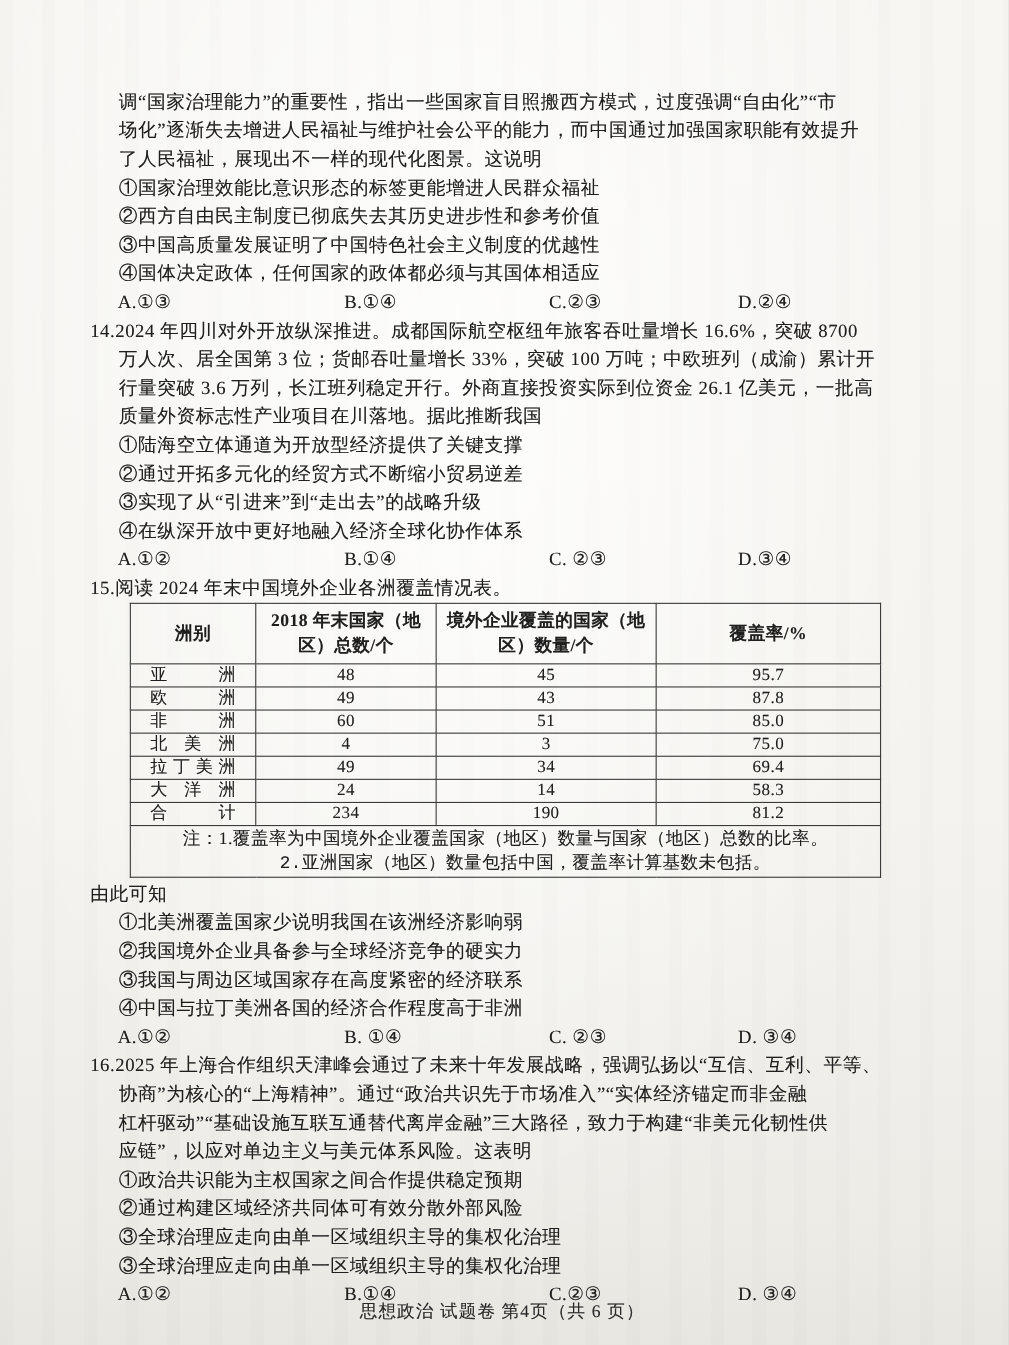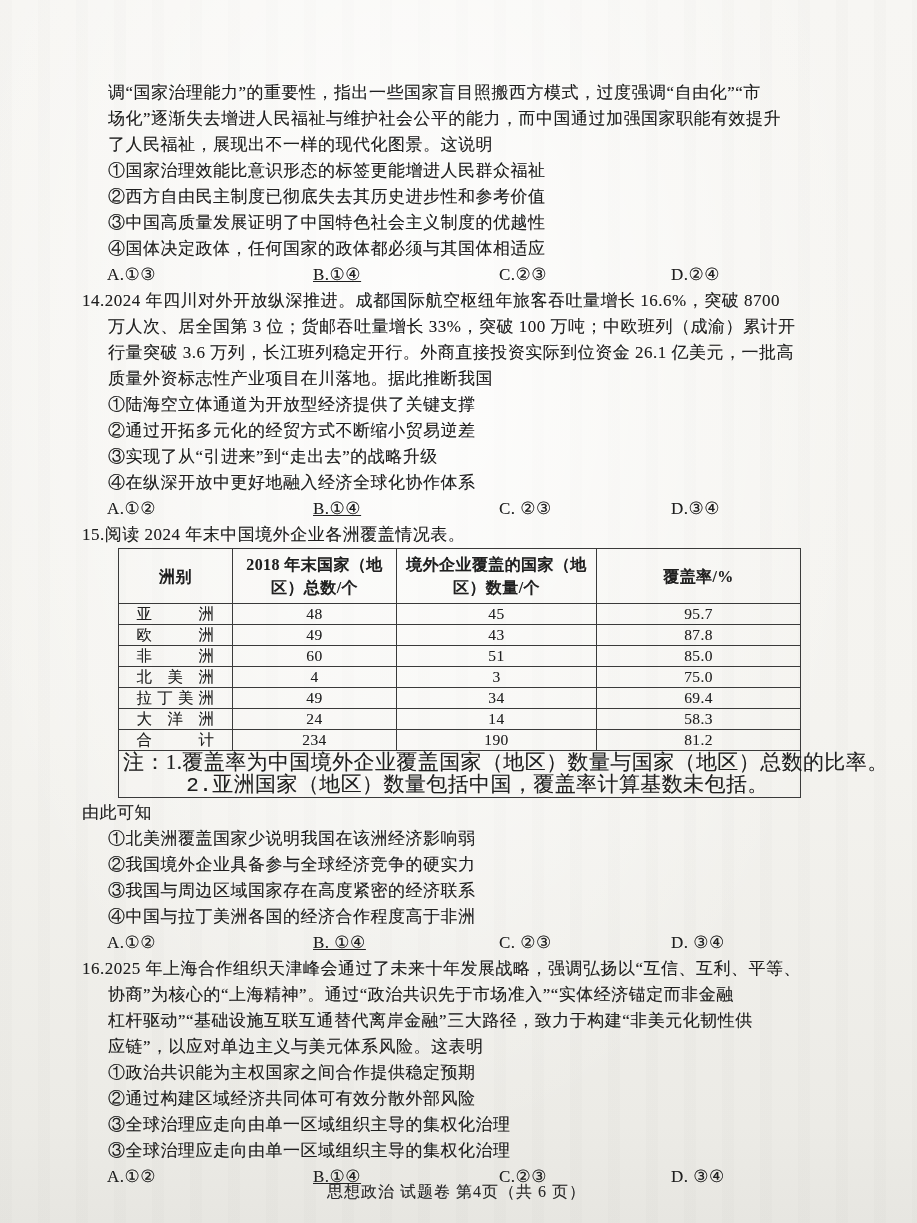--- a/index.html
+++ b/index.html
@@ -11,36 +11,36 @@
       repeating-linear-gradient(90deg, rgba(0,0,0,0.010) 0 12px, rgba(255,255,255,0.015) 12px 38px),
       linear-gradient(180deg,#f7f6f3 0%,#f4f3ef 60%,#ecebe6 92%,#e7e6e1 100%);
     color:#1f1f1f;
   }
   .content{position:absolute;left:82px;top:80px;width:770px;font-size:17px;line-height:26px;letter-spacing:0.5px;}
   .qline{padding-left:26px;white-space:nowrap;text-shadow:0 0 0.4px rgba(0,0,0,0.35);}
   .qline.first{padding-left:0;}
   .choices{position:relative;height:26px;line-height:26px;}
   .choices span{position:absolute;white-space:nowrap;text-shadow:0 0 0.4px rgba(0,0,0,0.35);}
   .choices .cA{left:25px;}
-  .choices .cB{left:231px;text-decoration:underline;}
+  .choices .cB{left:231px;}
   .choices .cC{left:417px;}
   .choices .cD{left:589px;}
   .q15-intro{padding-left:4px;}
   table.cov{border-collapse:collapse;margin:0 0 2px 36px;width:682px;table-layout:fixed;}
   table.cov th, table.cov td{
     border:1.6px solid #3a3a3a;text-align:center;vertical-align:middle;
     font-size:15.5px;line-height:20px;letter-spacing:0.4px;padding:0 4px;
     text-shadow:0 0 0.4px rgba(0,0,0,0.3);
   }
   table.cov th{height:54px;font-weight:600;font-size:16px;line-height:23px;}
   table.cov td{height:20px;}
   col.c1{width:114px;} col.c2{width:164px;} col.c3{width:200px;} col.c4{width:204px;}
   .continent{display:inline-block;width:78px;text-align:justify;text-align-last:justify;}
   td.note-cell{text-align:left;padding:4px 8px 6px 8px;height:auto;}
-  .note-line{font-size:21px;line-height:23px;white-space:nowrap;}
+  .note-line{font-size:16px;line-height:23px;white-space:nowrap;}
   .note-line.second{padding-left:36px;font-family:Liberation Mono, monospace;}
   .footer{position:absolute;left:0;right:4px;top:1182px;text-align:center;font-size:16px;letter-spacing:1px;color:#2a2a2a;text-shadow:0 0 0.4px rgba(0,0,0,0.3);}
 </style>
 </head>
 <body>
 
 <div class="page">
   <div class="content">
 
     <section>

